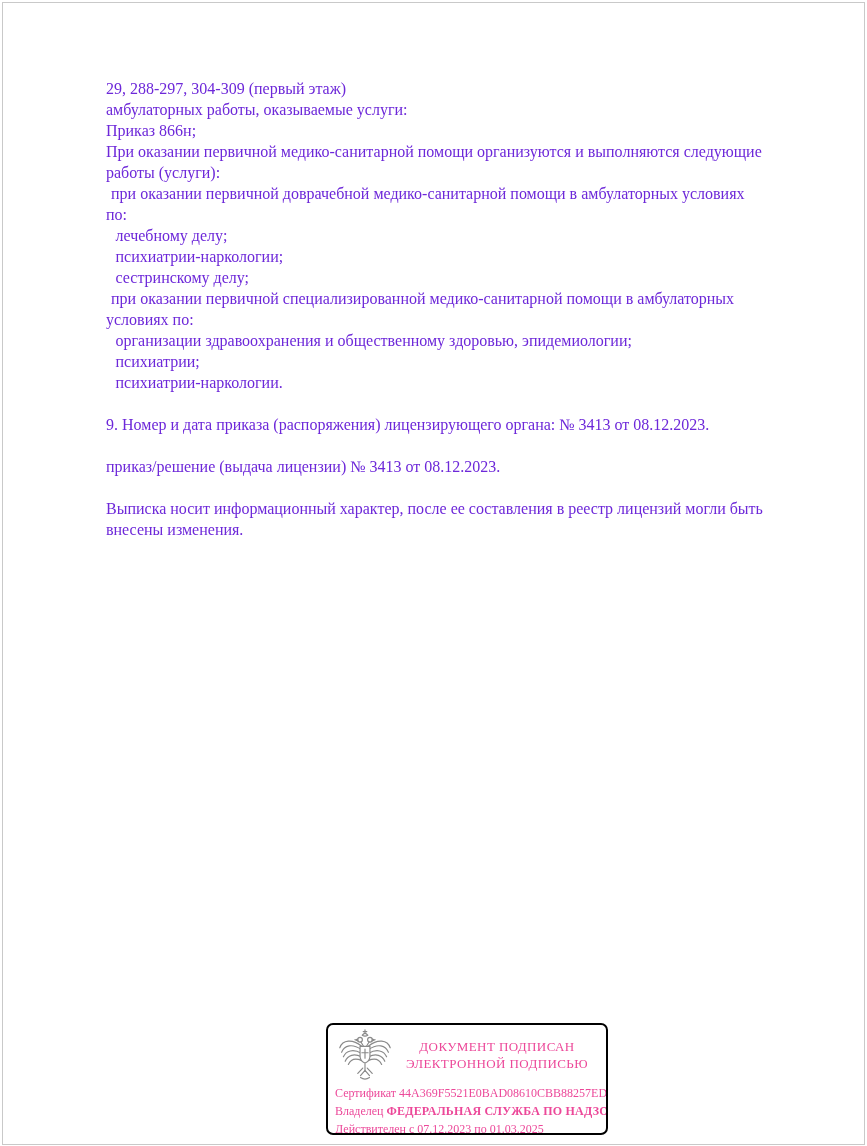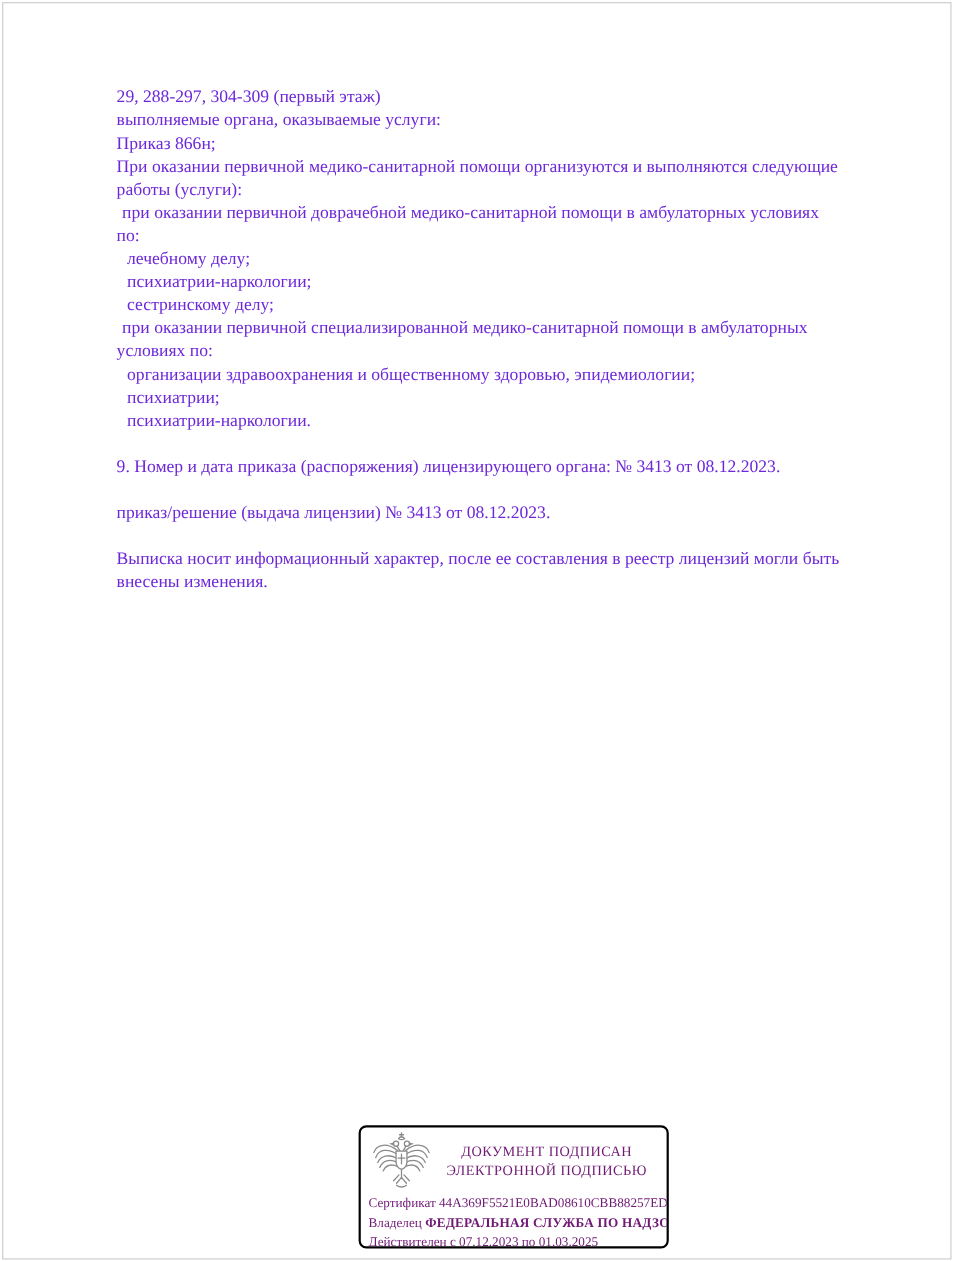--- a/index.html
+++ b/index.html
@@ -45,21 +45,21 @@
     position: absolute;
     left: 323px;
     top: 1020px;
     width: 282px;
     height: 112px;
     box-sizing: border-box;
     border: 2px solid #000000;
     border-radius: 7px;
     background: #ffffff;
     overflow: hidden;
-    color: #701a75;
+    color: #ec4899;
   }
   .stamp-top {
     display: flex;
     align-items: center;
     height: 56px;
     padding: 2px 4px 0 8px;
   }
   .stamp-emblem {
     flex: 0 0 auto;
     width: 58px;
@@ -86,21 +86,21 @@
   }
 </style>
 </head>
 <body>
 
 <div class="viewport">
   <div class="page">
 
     <div class="doc-text">
         <div class="doc-line i0">29, 288-297, 304-309 (первый этаж)</div>
-        <div class="doc-line i0">выполняемые органа, оказываемые услуги:</div>
+        <div class="doc-line i0">амбулаторных работы, оказываемые услуги:</div>
         <div class="doc-line i0">Приказ 866н;</div>
         <div class="doc-line i0">При оказании первичной медико-санитарной помощи организуются и выполняются следующие</div>
         <div class="doc-line i0">работы (услуги):</div>
         <div class="doc-line i1">при оказании первичной доврачебной медико-санитарной помощи в амбулаторных условиях</div>
         <div class="doc-line i0">по:</div>
         <div class="doc-line i2">лечебному делу;</div>
         <div class="doc-line i2">психиатрии-наркологии;</div>
         <div class="doc-line i2">сестринскому делу;</div>
         <div class="doc-line i1">при оказании первичной специализированной медико-санитарной помощи в амбулаторных</div>
         <div class="doc-line i0">условиях по:</div>

